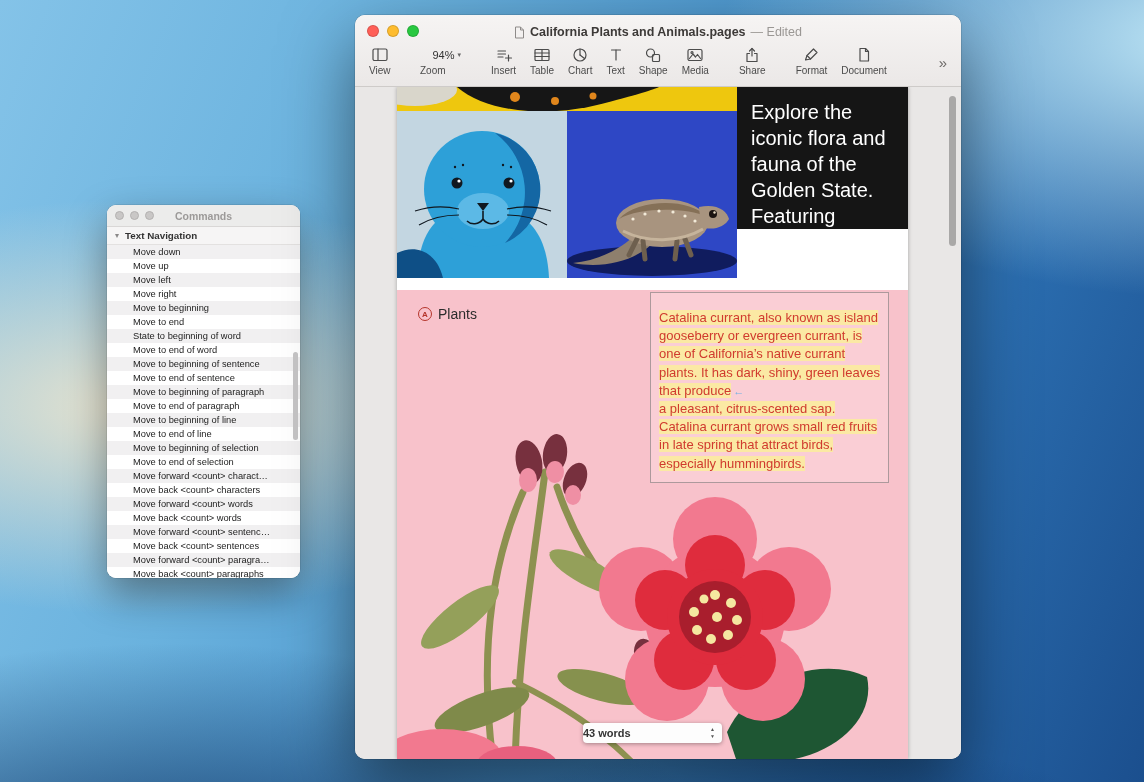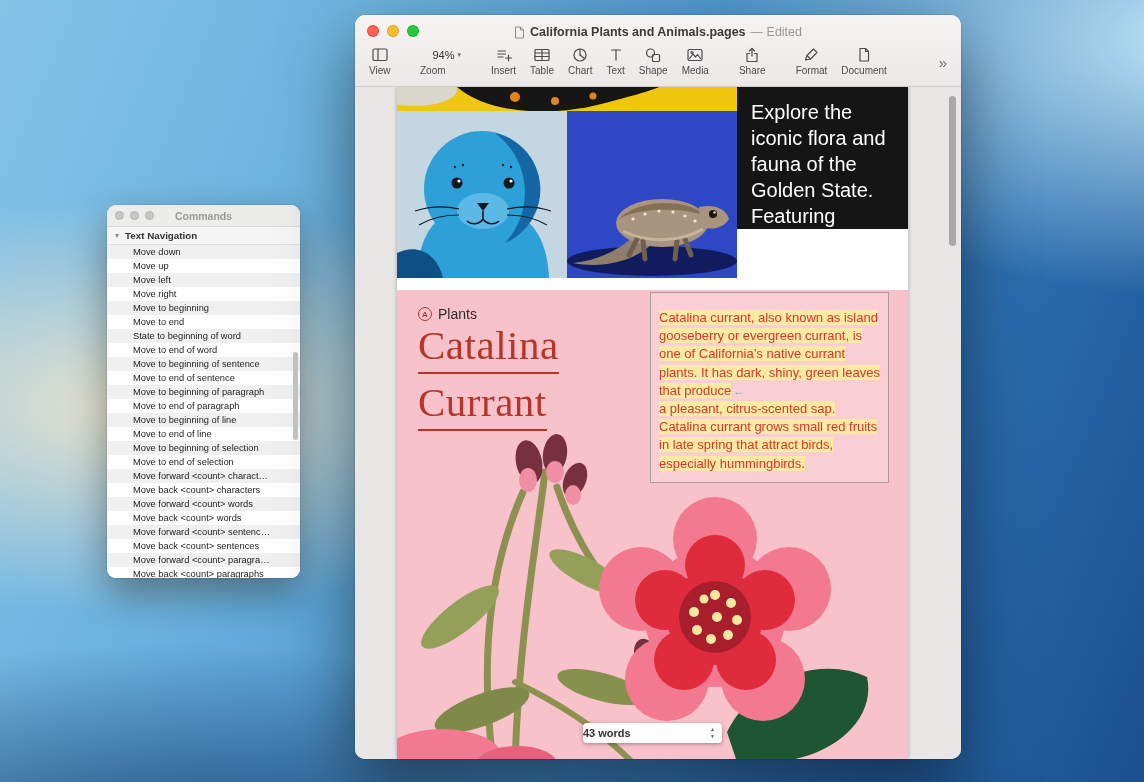--- a/index.html
+++ b/index.html
@@ -329,24 +329,20 @@
         <div class="intro">Explore the iconic flora and fauna of the Golden State. Featuring detailed descriptions of over 500 species and an easy-to-use tree and wildflower color identification chart.</div>
       </div>
 
       <div class="gap"></div>
 
       <div class="pink">
         <div class="cat">
           <span class="badge">A</span>
           <span class="cat-label">Plants</span>
         </div>
-        <h1 class="headline">
-          <span>Catalina</span>
-          <span>Currant</span>
-        </h1>
         <div class="textbox">
           <span class="hl">Catalina currant, also known as island gooseberry or evergreen currant, is one of California’s native currant plants. It has dark, shiny, green leaves that produce</span><span class="marker">←</span><br>
           <span class="hl">a pleasant, citrus-scented sap. Catalina currant grows small red fruits in late spring that attract birds, especially hummingbirds.</span>
         </div>
         <svg class="flower" viewBox="0 0 511 330">
           <g fill="none" stroke="#8d9150" stroke-width="7" stroke-linecap="round">
             <path d="M148,40 C138,120 122,210 118,330"></path>
             <path d="M160,55 C185,130 225,175 268,205"></path>
             <path d="M126,60 C95,130 82,220 96,330"></path>
             <path d="M118,250 C160,270 200,295 235,330" stroke-width="6"></path>

